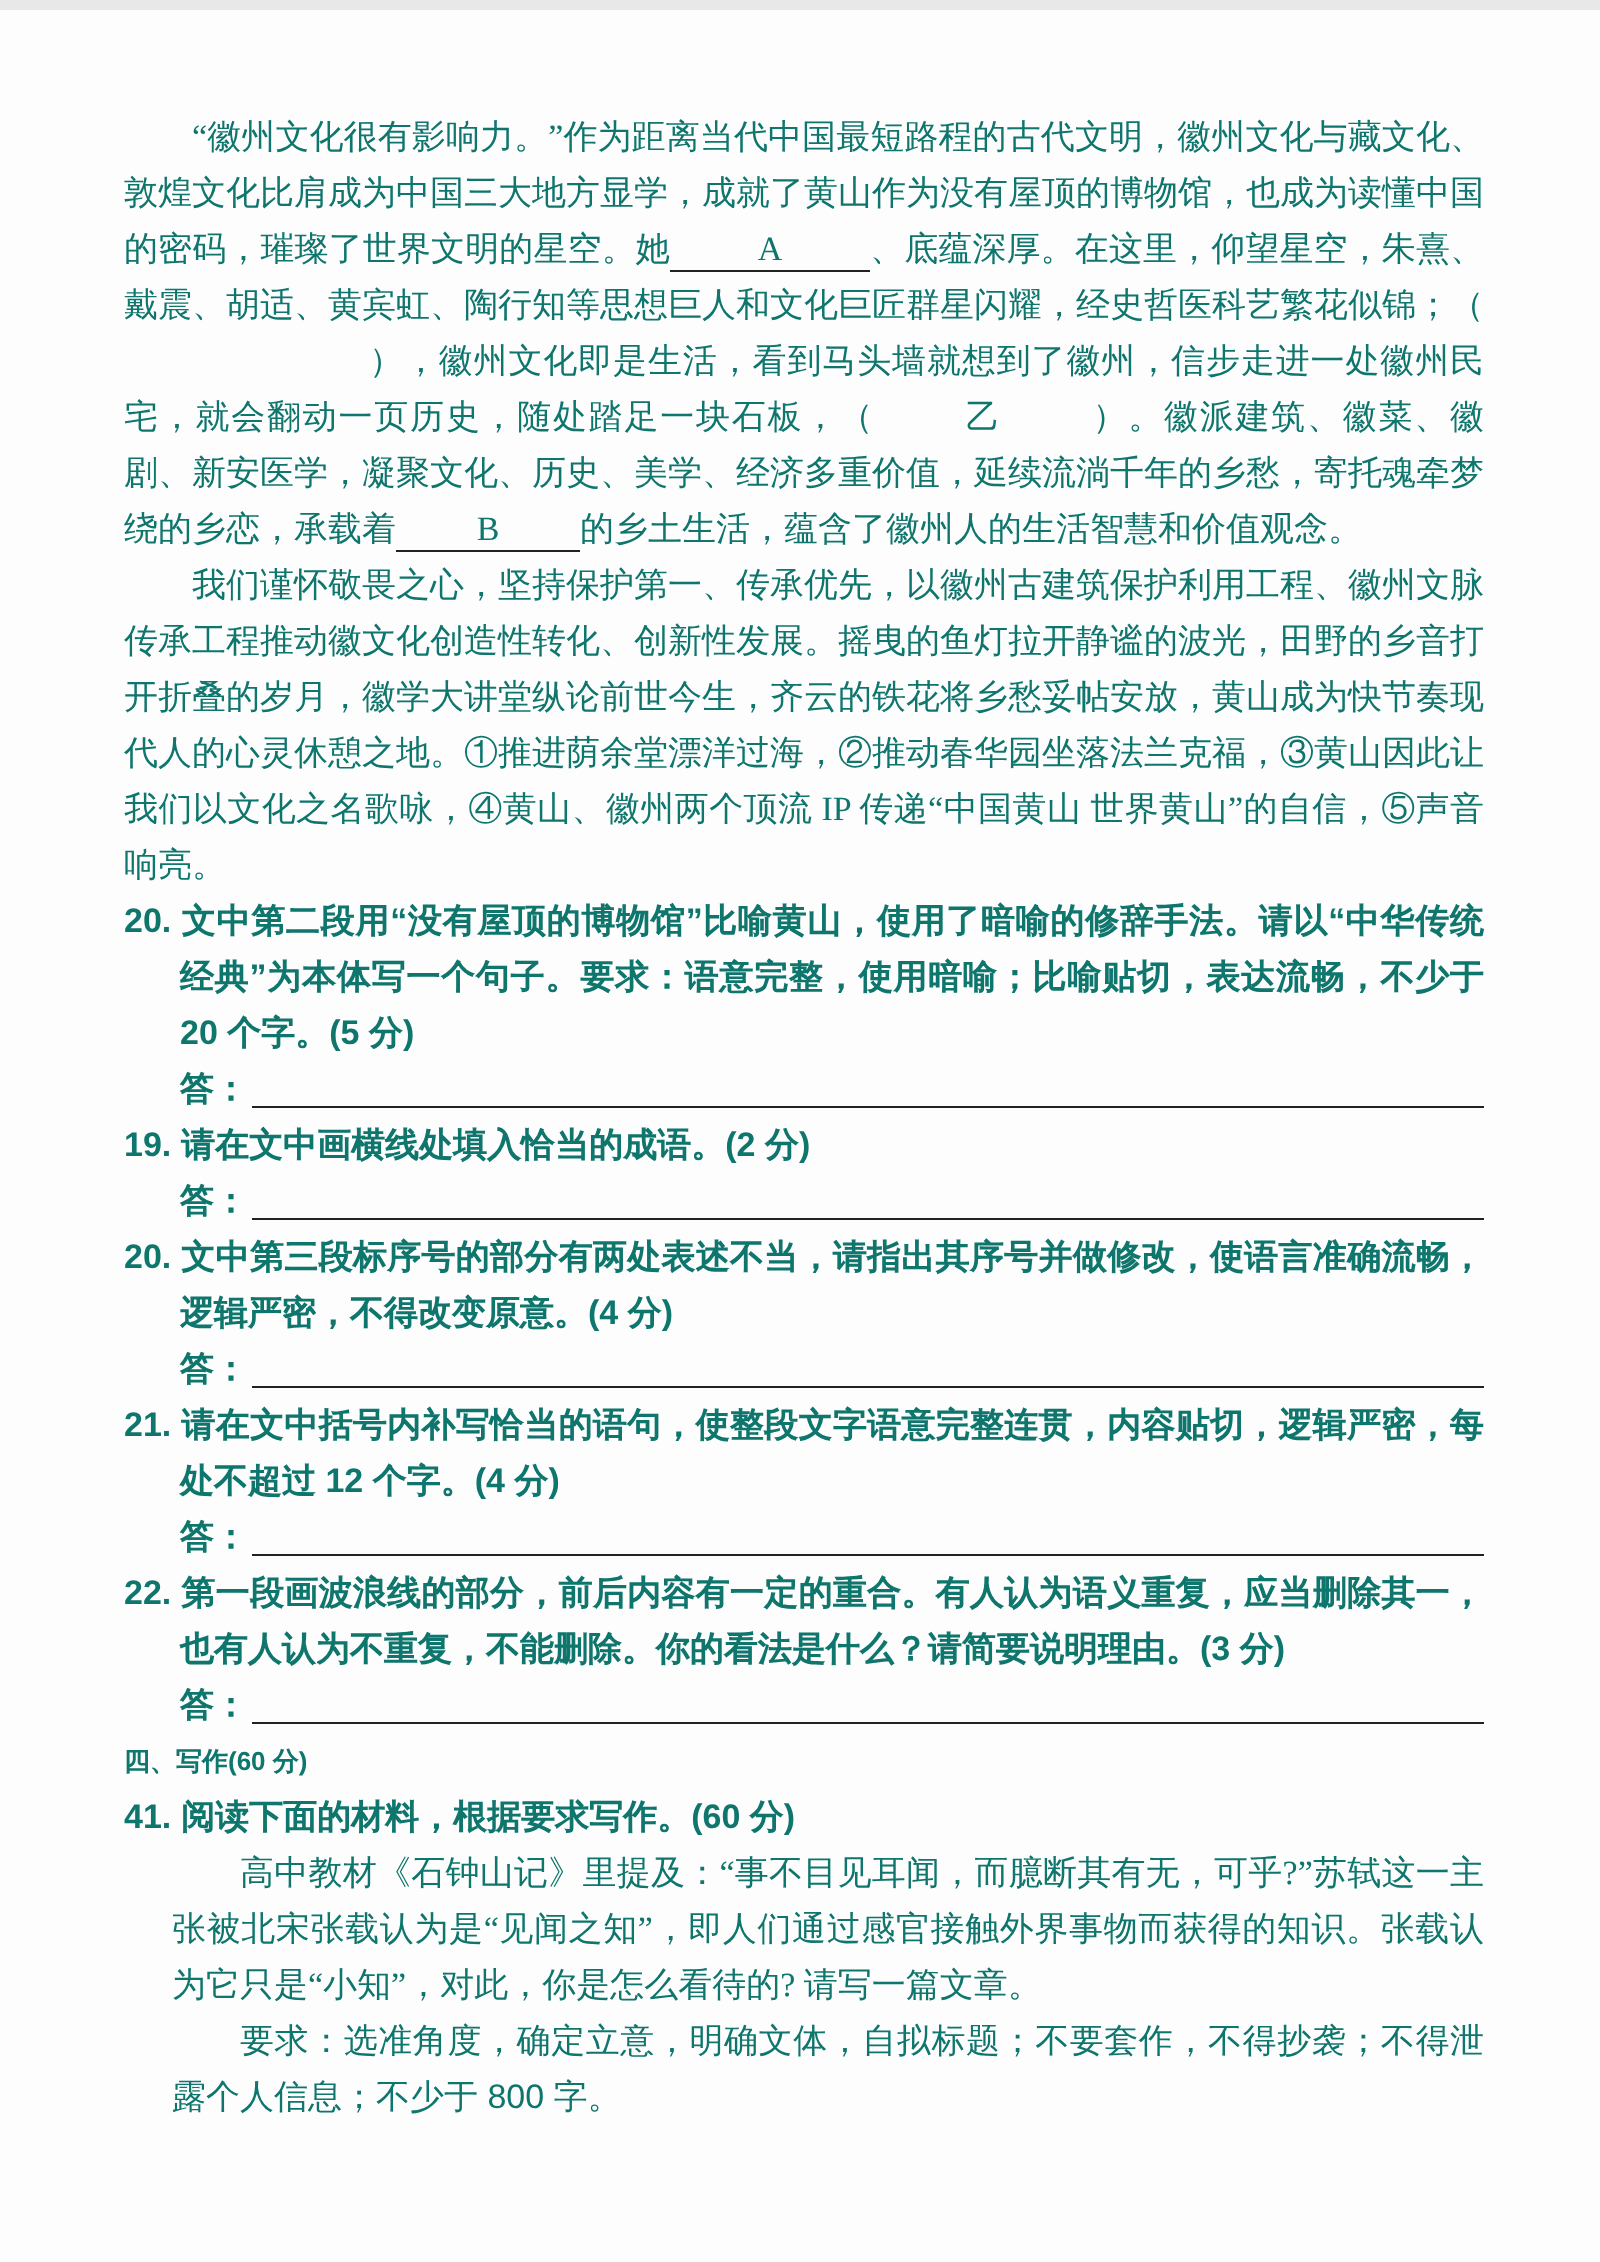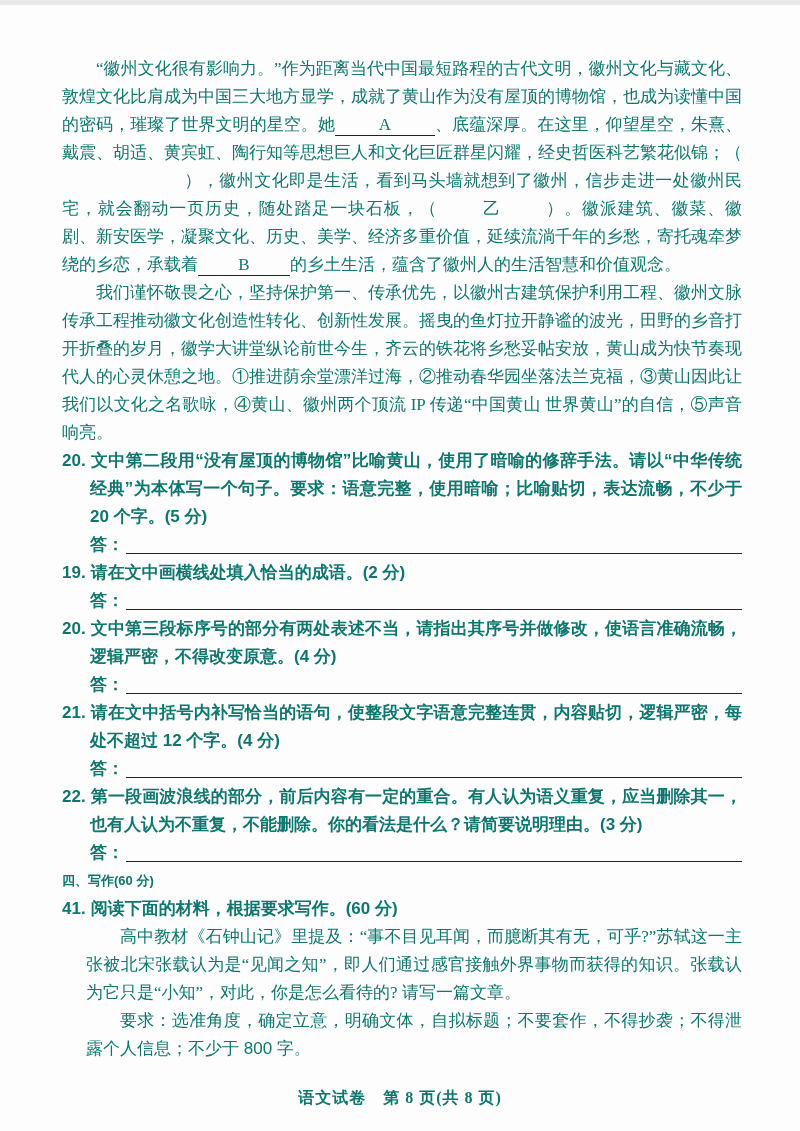--- a/index.html
+++ b/index.html
@@ -140,15 +140,14 @@
     </div>
 
   <div class="sec-heading">四、写作(60 分)</div>
 
   <div class="q"><span class="qnum">41.</span><span class="qtext">阅读下面的材料，根据要求写作。(60 分)</span></div>
 
   <p class="material">高中教材《石钟山记》里提及：“事不目见耳闻，而臆断其有无，可乎?”苏轼这一主张被北宋张载认为是“见闻之知”，即人们通过感官接触外界事物而获得的知识。张载认为它只是“小知”，对此，你是怎么看待的? 请写一篇文章。</p>
 
   <p class="req">要求：选准角度，确定立意，明确文体，自拟标题；不要套作，不得抄袭；不得泄露个人信息；不少于 800 字。</p>
 
-  <div class="footer">语文试卷　第 8 页(共 8 页)</div>
 
 </div>
 
 </body></html>

